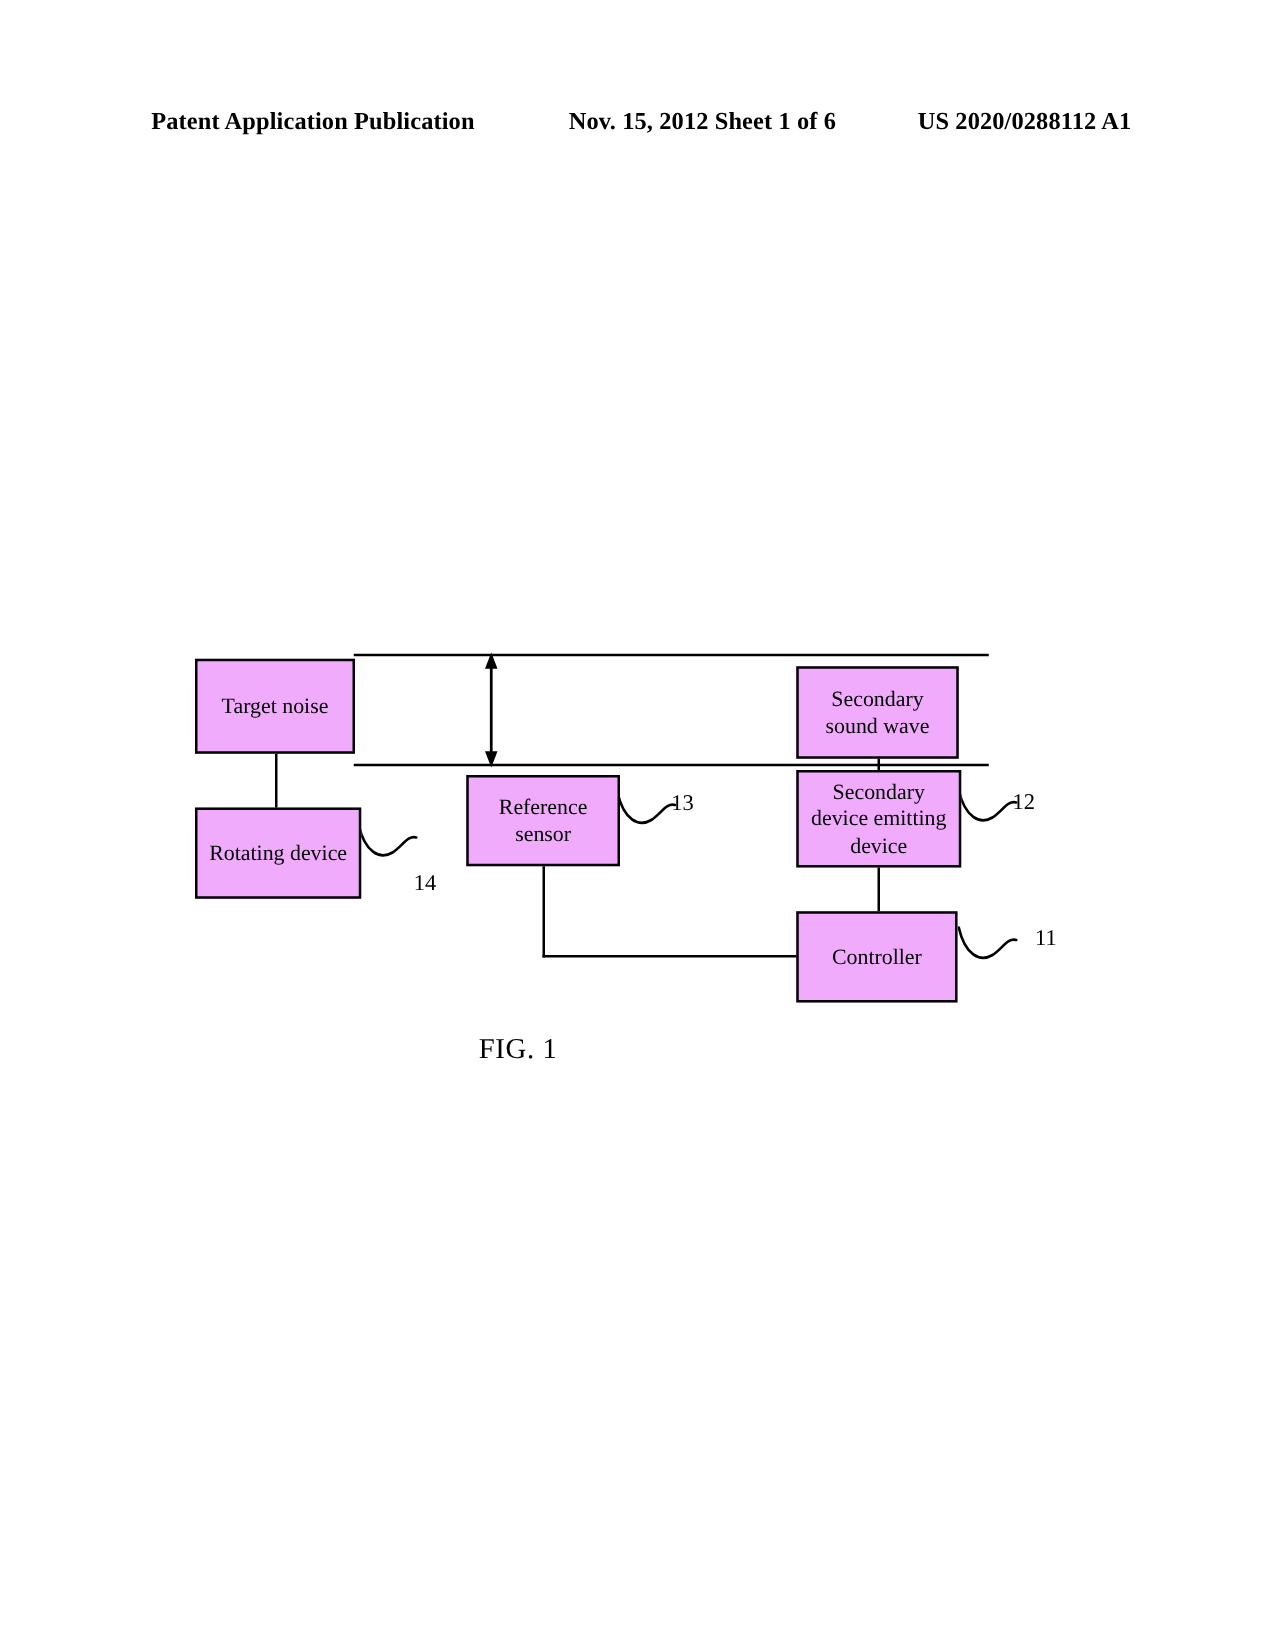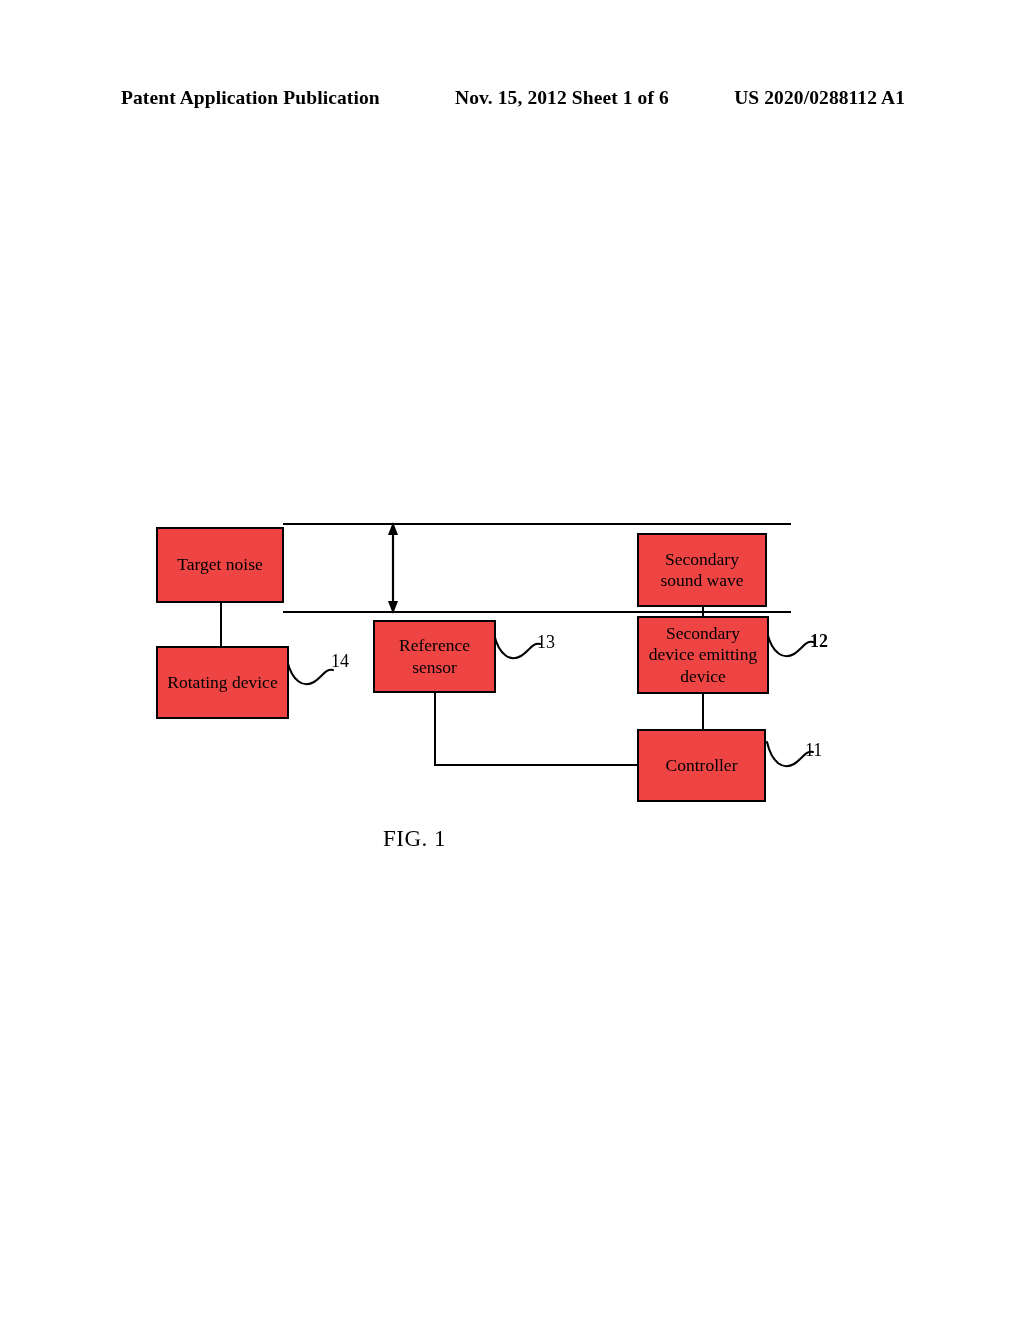--- a/index.html
+++ b/index.html
@@ -49,21 +49,21 @@
     top: 0;
     width: 1024px;
     height: 1320px;
   }
 
   
   .box {
     position: absolute;
     box-sizing: border-box;
     border: 2px solid #000000;
-    background: #ef4444;
+    background: #f0abfc;
     display: flex;
     align-items: center;
     justify-content: center;
     text-align: center;
     font-size: 17.5px;
     line-height: 1.22;
     padding: 2px 4px;
     z-index: 5;
   }
   .box span { display: block; }
@@ -150,24 +150,24 @@
   #leader-14 { left: 286px; top: 656px; width: 56px; height: 36px; }
   #leader-13 { left: 493px; top: 630px; width: 56px; height: 36px; }
   #leader-12 { left: 766px; top: 628px; width: 56px; height: 36px; }
   #leader-11 { left: 766px; top: 738px; width: 56px; height: 36px; }
 
   .ref-num {
     position: absolute;
     font-size: 18px;
     z-index: 5;
   }
-  #ref-14 { left: 331px; top: 651px; }
+  #ref-14 { left: 331px; top: 696px; }
   #ref-13 { left: 537px; top: 632px; }
-  #ref-12 { left: 810px; top: 631px; font-weight: bold; }
-  #ref-11 { left: 805px; top: 740px; }
+  #ref-12 { left: 810px; top: 631px; }
+  #ref-11 { left: 828px; top: 740px; }
 
   
   #fig-caption {
     position: absolute;
     left: 0;
     top: 826px;
     width: 829px;
     text-align: center;
     font-size: 23px;
     letter-spacing: 0.5px;

